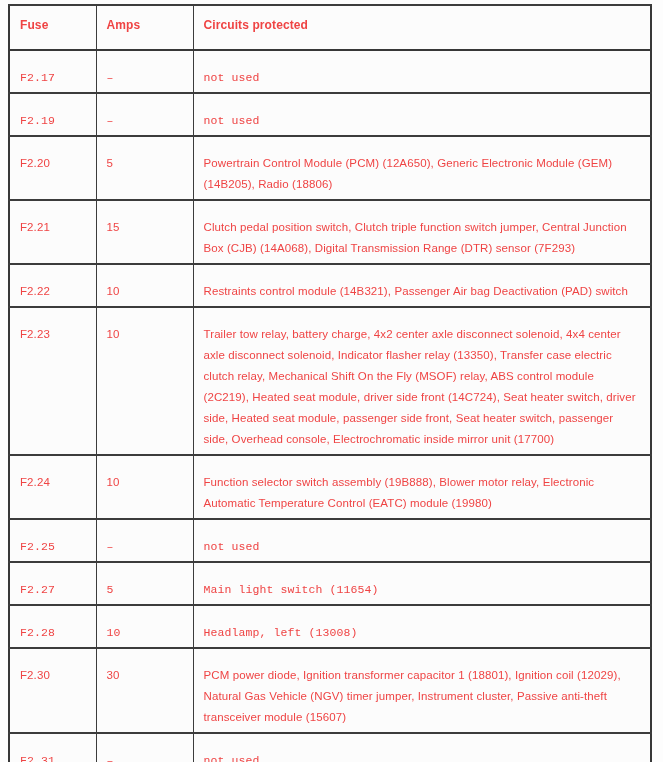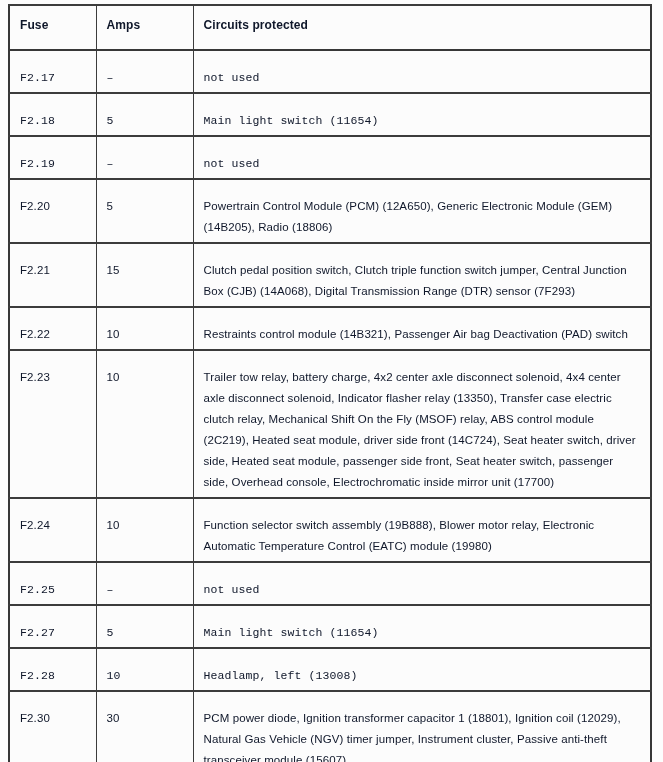--- a/index.html
+++ b/index.html
@@ -31,21 +31,21 @@
   col.c-amps  { width: 97px; }
   col.c-circ  { width: 458px; }
   th, td {
     border: 1px solid #3c3c3c;
     border-top: 2px solid #3c3c3c;
     vertical-align: top;
     text-align: left;
     font-size: 11.5px;
     line-height: 21px;
     padding: 16px 10px 4px 10px;
-    color: #0f172a;
+    color: #ef4444;
     letter-spacing: 0.1px;
     overflow: hidden;
   }
   th {
     height: 30px;
     padding-top: 9px;
     font-weight: bold;
     font-size: 12px;
     border-bottom: 2px solid #383838;
   }
@@ -66,25 +66,20 @@
         <th>Fuse</th>
         <th>Amps</th>
         <th>Circuits protected</th>
       </tr>
     </thead>
     <tbody>
       <tr class="single">
         <td>F2.17</td>
         <td>–</td>
         <td>not used</td>
-      </tr>
-      <tr class="single">
-        <td>F2.18</td>
-        <td>5</td>
-        <td>Main light switch (11654)</td>
       </tr>
       <tr class="single">
         <td>F2.19</td>
         <td>–</td>
         <td>not used</td>
       </tr>
       <tr>
         <td>F2.20</td>
         <td>5</td>
         <td>Powertrain Control Module (PCM) (12A650), Generic Electronic Module (GEM) (14B205), Radio (18806)</td>

